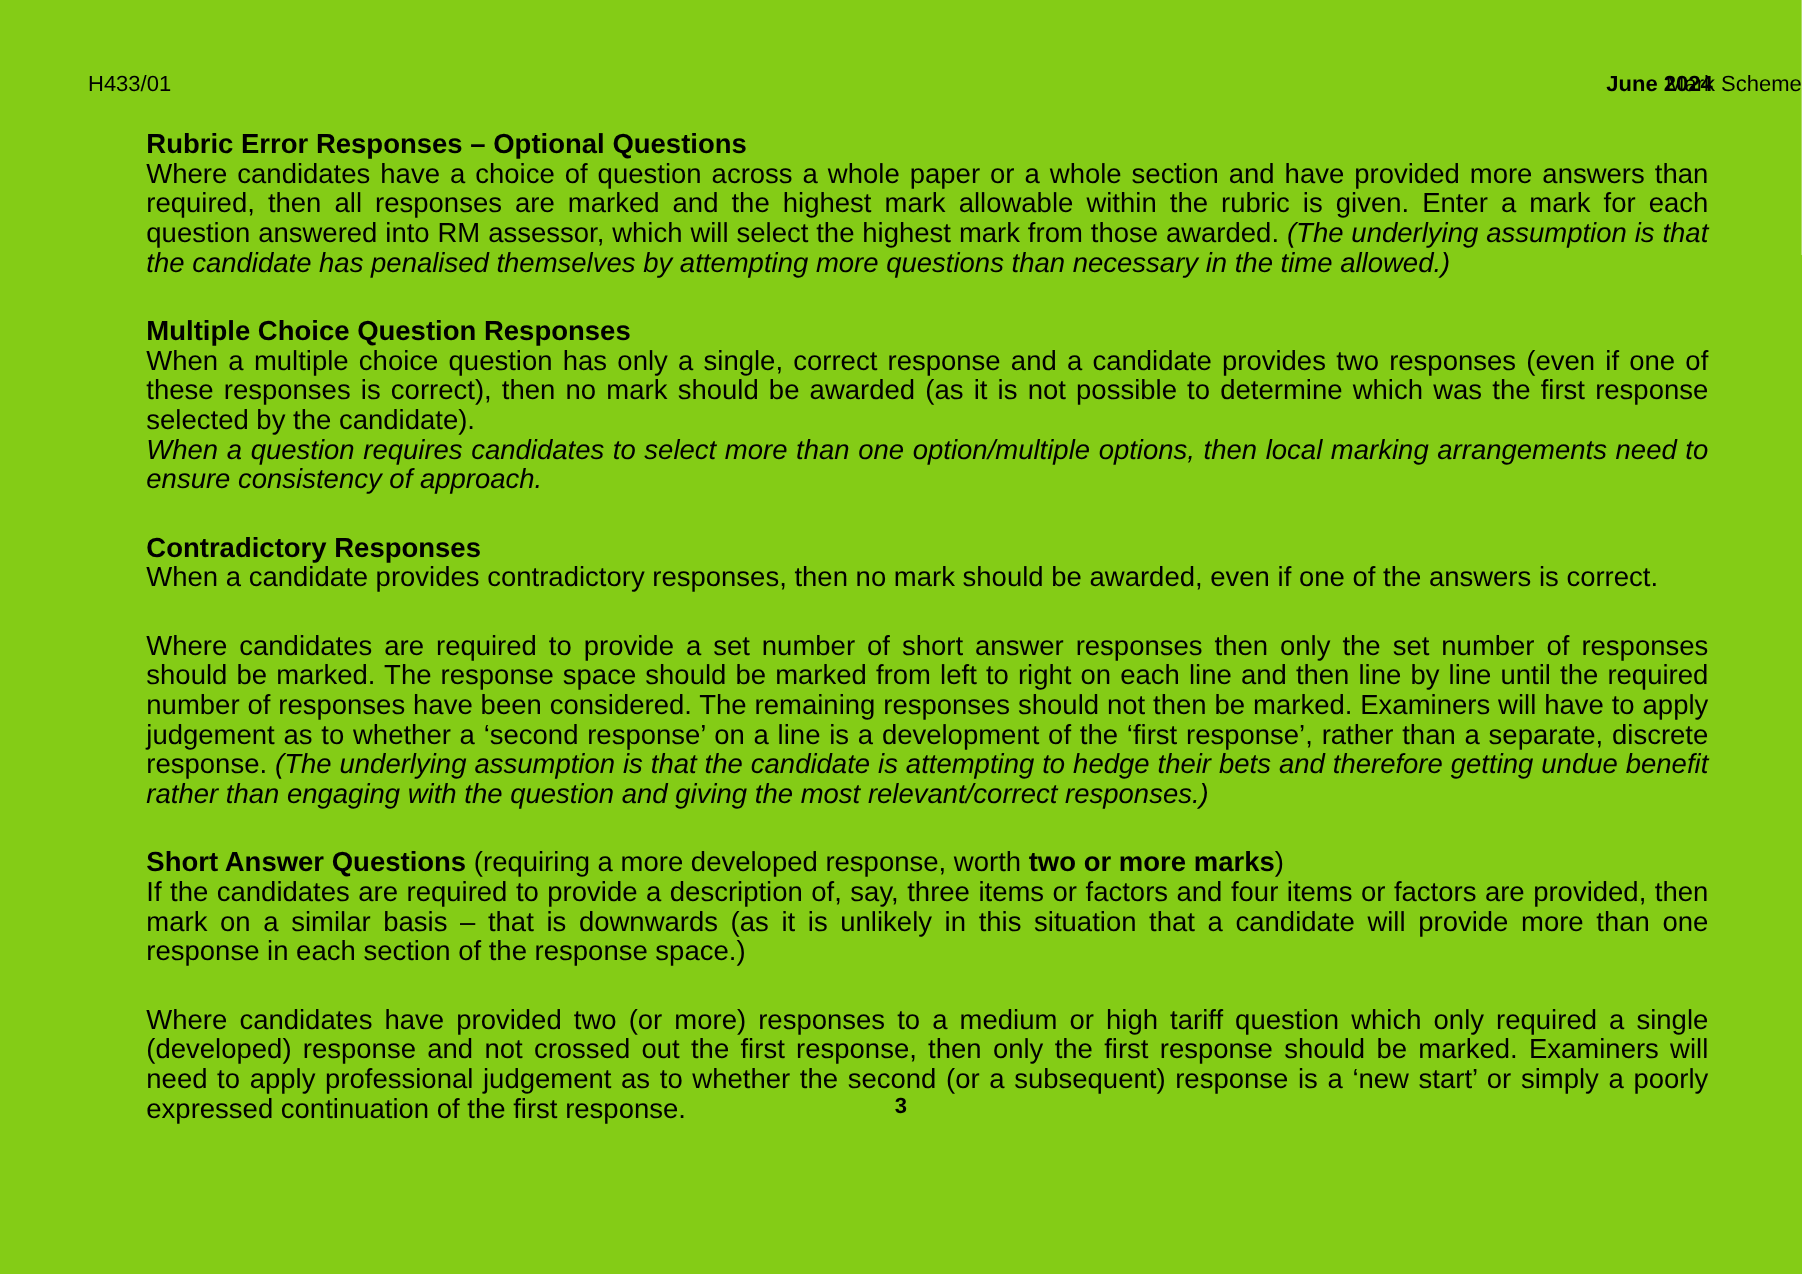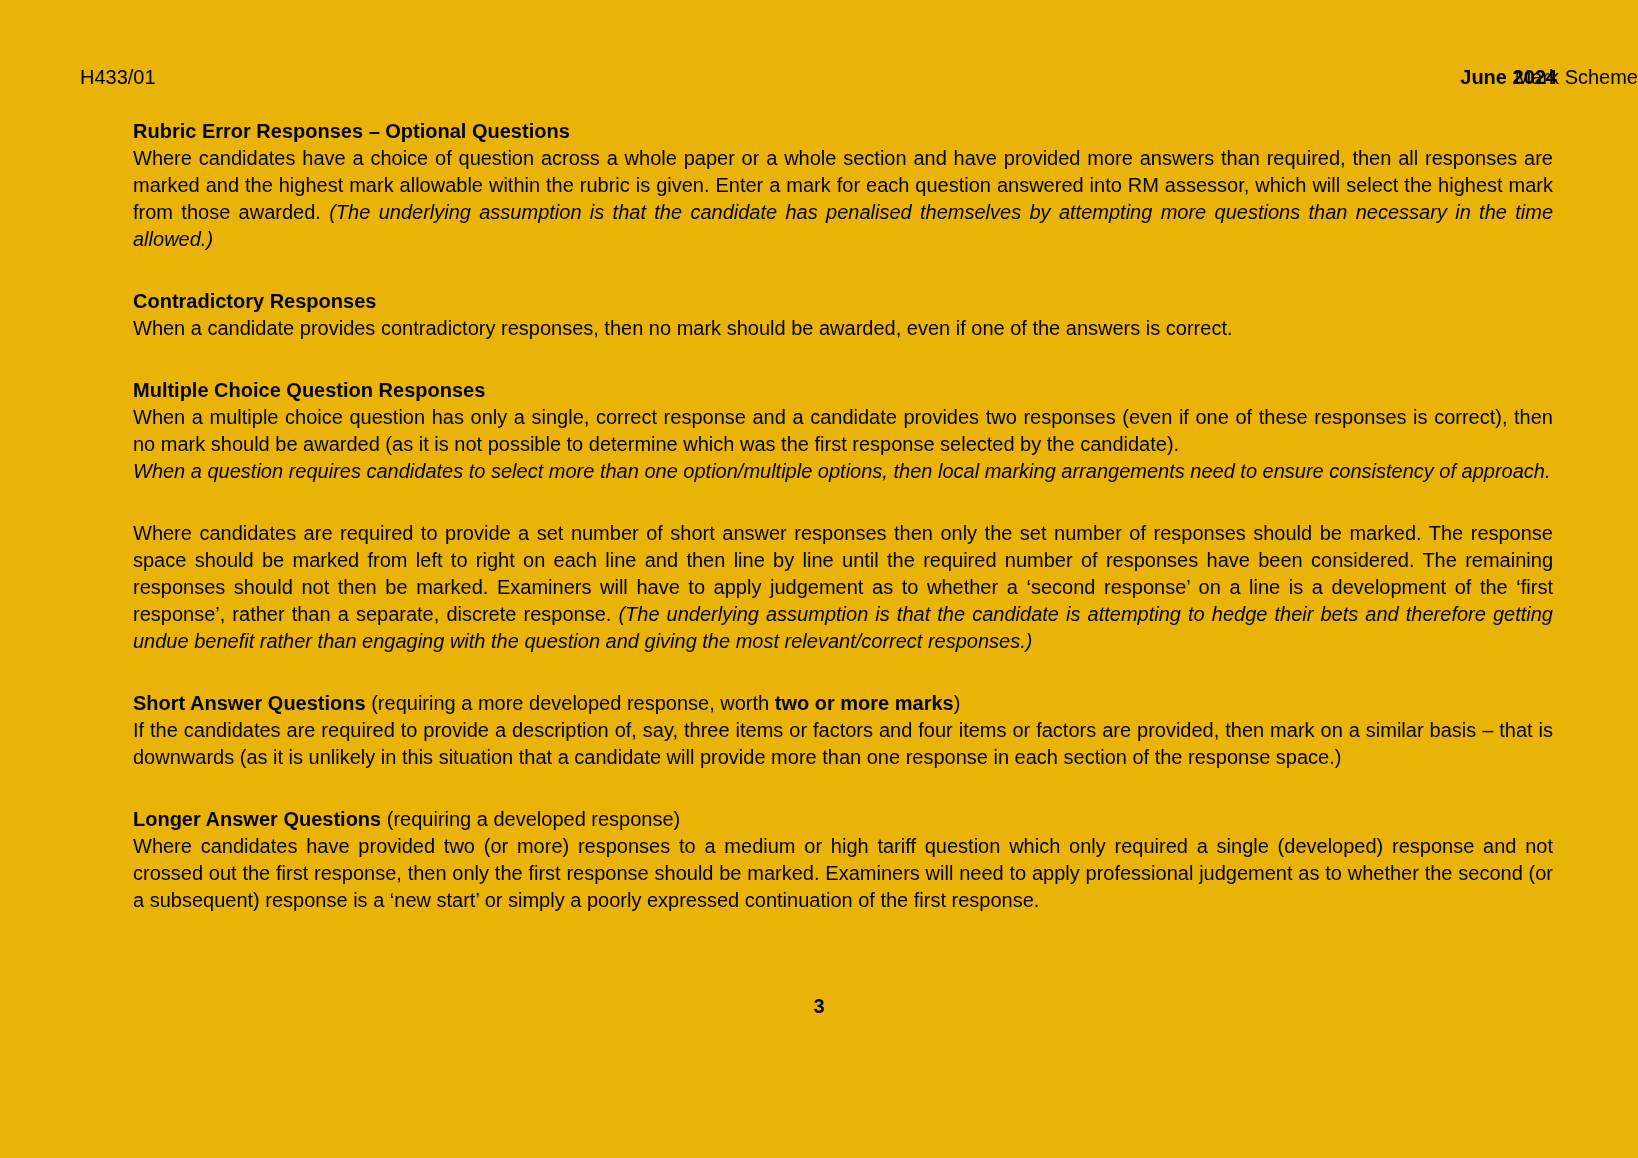--- a/index.html
+++ b/index.html
@@ -10,21 +10,21 @@
   body {
     width: 1638px;
     height: 1158px;
     font-family: "Liberation Sans", sans-serif;
     color: #000000;
   }
   .page {
     position: relative;
     width: 1638px;
     height: 1158px;
-    background: #eab308;
+    background: #84cc16;
     overflow: hidden;
   }
   .doc-header {
     position: absolute;
     top: 64px;
     left: 0;
     right: 0;
     height: 27px;
     font-size: 20px;
     line-height: 27px;
@@ -42,21 +42,21 @@
     position: absolute;
     right: 81px;
     top: 0;
     font-weight: bold;
   }
   .content {
     position: absolute;
     top: 118px;
     left: 133px;
     width: 1420px;
-    font-size: 20px;
+    font-size: 25px;
     line-height: 27px;
   }
   section {
     margin: 0 0 35px 0;
   }
   .heading {
     margin: 0;
     font-weight: 400;
     text-align: left;
   }
@@ -98,41 +98,40 @@
   </div>
 
   <div class="content">
 
     <section>
       <p class="heading"><b>Rubric Error Responses – Optional Questions</b></p>
       <p class="body"><span>Where candidates have a choice of question across a whole paper or a whole section and have provided more answers than required, then all responses are marked and the highest mark allowable within the rubric is given. Enter a mark for each question answered into RM assessor, which will select the highest mark from those awarded. </span><i>(The underlying assumption is that the candidate has penalised themselves by attempting more questions than necessary in the time allowed.)</i></p>
     </section>
 
     <section>
-      <p class="heading"><b>Contradictory Responses</b></p>
-      <p class="body"><span>When a candidate provides contradictory responses, then no mark should be awarded, even if one of the answers is correct.</span></p>
+      <p class="heading"><b>Multiple Choice Question Responses</b></p>
+      <p class="body"><span>When a multiple choice question has only a single, correct response and a candidate provides two responses (even if one of these responses is correct), then no mark should be awarded (as it is not possible to determine which was the first response selected by the candidate).</span></p>
+      <p class="italic-para"><span>When a question requires candidates to select more than one option/multiple options, then local marking arrangements need to ensure consistency of approach.</span></p>
     </section>
 
     <section>
-      <p class="heading"><b>Multiple Choice Question Responses</b></p>
-      <p class="body"><span>When a multiple choice question has only a single, correct response and a candidate provides two responses (even if one of these responses is correct), then no mark should be awarded (as it is not possible to determine which was the first response selected by the candidate).</span></p>
-      <p class="italic-para"><span>When a question requires candidates to select more than one option/multiple options, then local marking arrangements need to ensure consistency of approach.</span></p>
+      <p class="heading"><b>Contradictory Responses</b></p>
+      <p class="body"><span>When a candidate provides contradictory responses, then no mark should be awarded, even if one of the answers is correct.</span></p>
     </section>
 
     <section>
       <p class="body"><span>Where candidates are required to provide a set number of short answer responses then only the set number of responses should be marked. The response space should be marked from left to right on each line and then line by line until the required number of responses have been considered.  The remaining responses should not then be marked. Examiners will have to apply judgement as to whether a ‘second response’ on a line is a development of the ‘first response’, rather than a separate, discrete response.  </span><i>(The underlying assumption is that the candidate is attempting to hedge their bets and therefore getting undue benefit rather than engaging with the question and giving the most relevant/correct responses.)</i></p>
     </section>
 
     <section>
       <p class="heading"><b>Short Answer Questions</b><span> (requiring a more developed response, worth </span><b>two or more marks</b><span>)</span></p>
       <p class="body"><span>If the candidates are required to provide a description of, say, three items or factors and four items or factors are provided, then mark on a similar basis – that is downwards (as it is unlikely in this situation that a candidate will provide more than one response in each section of the response space.)</span></p>
     </section>
 
     <section>
-      <p class="heading"><b>Longer Answer Questions</b><span> (requiring a developed response)</span></p>
       <p class="body"><span>Where candidates have provided two (or more) responses to a medium or high tariff question which only required a single (developed) response and not crossed out the first response, then only the first response should be marked. Examiners will need to apply professional judgement as to whether the second (or a subsequent) response is a ‘new start’ or simply a poorly expressed continuation of the first response.</span></p>
     </section>
 
   </div>
 
   <div class="page-number">3</div>
 
 </div>
 
 </body></html>

